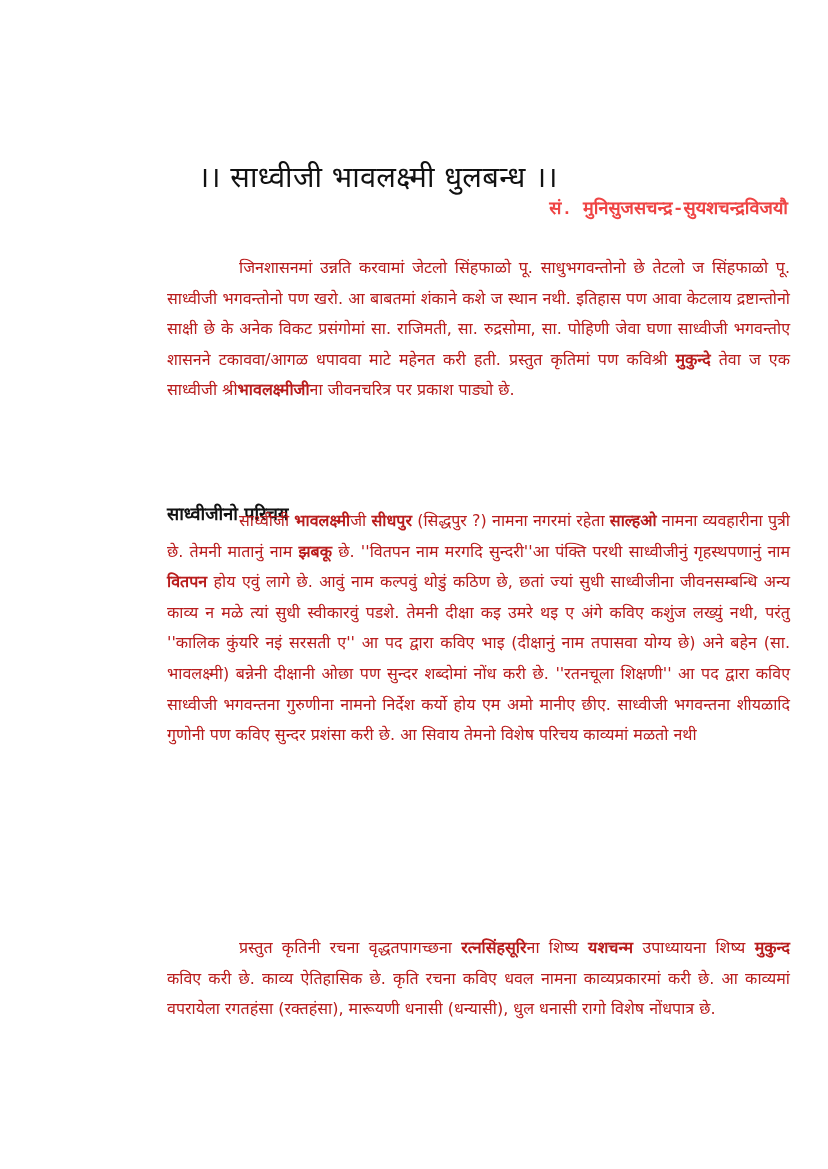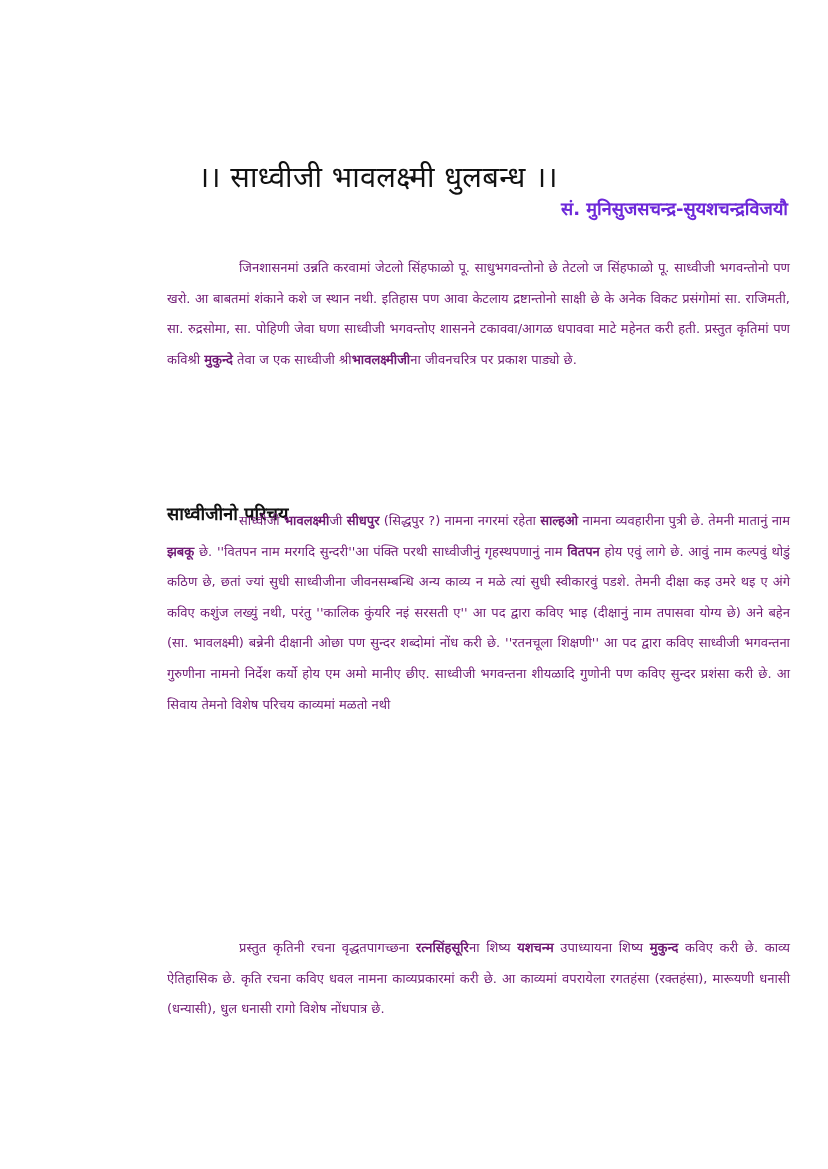--- a/index.html
+++ b/index.html
@@ -36,30 +36,31 @@
       box-sizing: border-box;
       color: #111;
     }
     .editors {
       position: absolute;
       right: 40px;
       top: 196px;
       font-size: 18px;
       font-weight: bold;
       line-height: 26px;
-      color: #6d28d9;
+      color: #ef4444;
+      font-family: Liberation Mono, monospace;
     }
     .body-text {
       position: absolute;
       left: 167px;
       width: 623px;
-      font-size: 13px;
+      font-size: 16px;
       line-height: 30.6px;
       text-align: justify;
-      color: #701a75;
+      color: #b91c1c;
     }
     .body-text p {
       margin: 0;
       text-indent: 72px;
     }
     .body-text b { font-weight: bold; }
     #para1 { top: 253px; }
     .section-heading {
       position: absolute;
       left: 167px;

